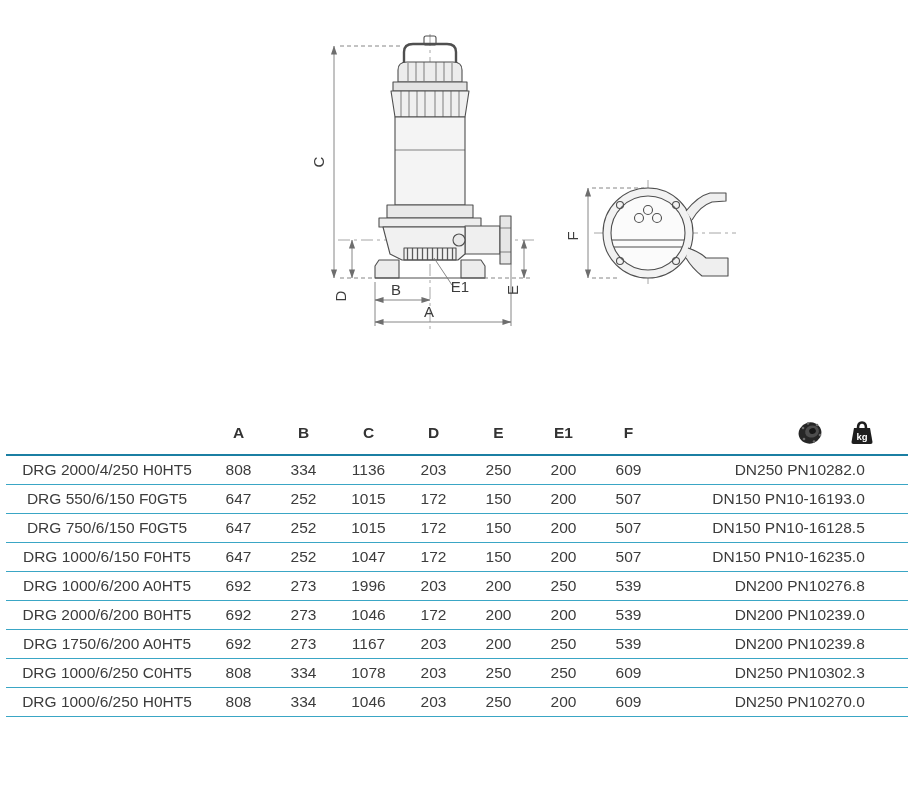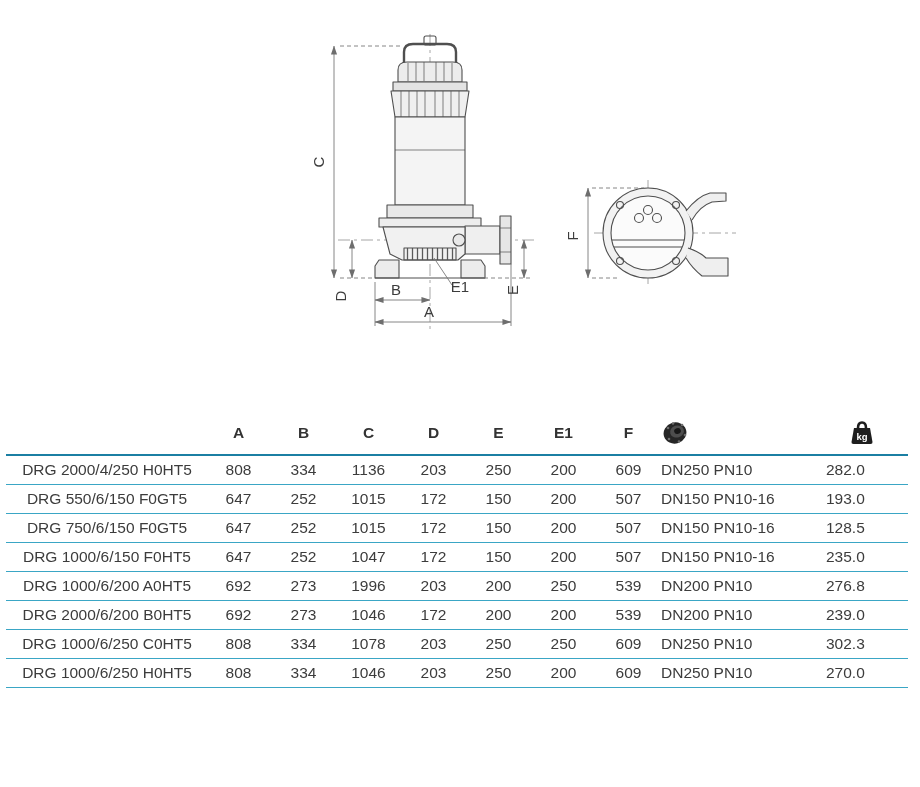--- a/index.html
+++ b/index.html
@@ -7,21 +7,21 @@
     font-family:"Liberation Sans", sans-serif; color:#3c3c3c; }
   .page { width:920px; height:787px; position:relative; }
   .drawing { display:block; }
   .dim-table { border-collapse:collapse; table-layout:fixed; width:902px; margin:16px 0 0 6px; }
   .dim-table th { font-weight:bold; font-size:15.5px; height:44px; vertical-align:middle;
     border-bottom:2px solid #1b7fa3; color:#333; }
   .dim-table td { font-size:15.5px; height:29px; vertical-align:middle;
     border-bottom:1px solid #3aa6c5; color:#3c3c3c; }
   .col-model  { width:200px; text-align:center;  padding-left:2px; }
   .col-dim    { width:65px;  text-align:center; }
-  .col-flange { width:165px; text-align:left; }
+  .col-flange { width:165px; text-align:right; }
   .col-weight { width:82px;  padding-right:16px; }
   th.col-weight { padding-right:10px; }
   th svg { vertical-align:middle; }
 </style>
 </head>
 <body>
 
 <div class="page">
 
   <svg class="drawing" width="920" height="395" viewBox="0 0 920 395">
@@ -239,20 +239,32 @@
           <td class="col-dim">273</td>
           <td class="col-dim">1046</td>
           <td class="col-dim">172</td>
           <td class="col-dim">200</td>
           <td class="col-dim">200</td>
           <td class="col-dim">539</td>
           <td class="col-flange">DN200 PN10</td>
           <td class="col-weight">239.0</td>
         </tr>
         <tr>
+          <td class="col-model">DRG 1750/6/200 A0HT5</td>
+          <td class="col-dim">692</td>
+          <td class="col-dim">273</td>
+          <td class="col-dim">1167</td>
+          <td class="col-dim">203</td>
+          <td class="col-dim">200</td>
+          <td class="col-dim">250</td>
+          <td class="col-dim">539</td>
+          <td class="col-flange">DN200 PN10</td>
+          <td class="col-weight">239.8</td>
+        </tr>
+        <tr>
           <td class="col-model">DRG 1000/6/250 C0HT5</td>
           <td class="col-dim">808</td>
           <td class="col-dim">334</td>
           <td class="col-dim">1078</td>
           <td class="col-dim">203</td>
           <td class="col-dim">250</td>
           <td class="col-dim">250</td>
           <td class="col-dim">609</td>
           <td class="col-flange">DN250 PN10</td>
           <td class="col-weight">302.3</td>

